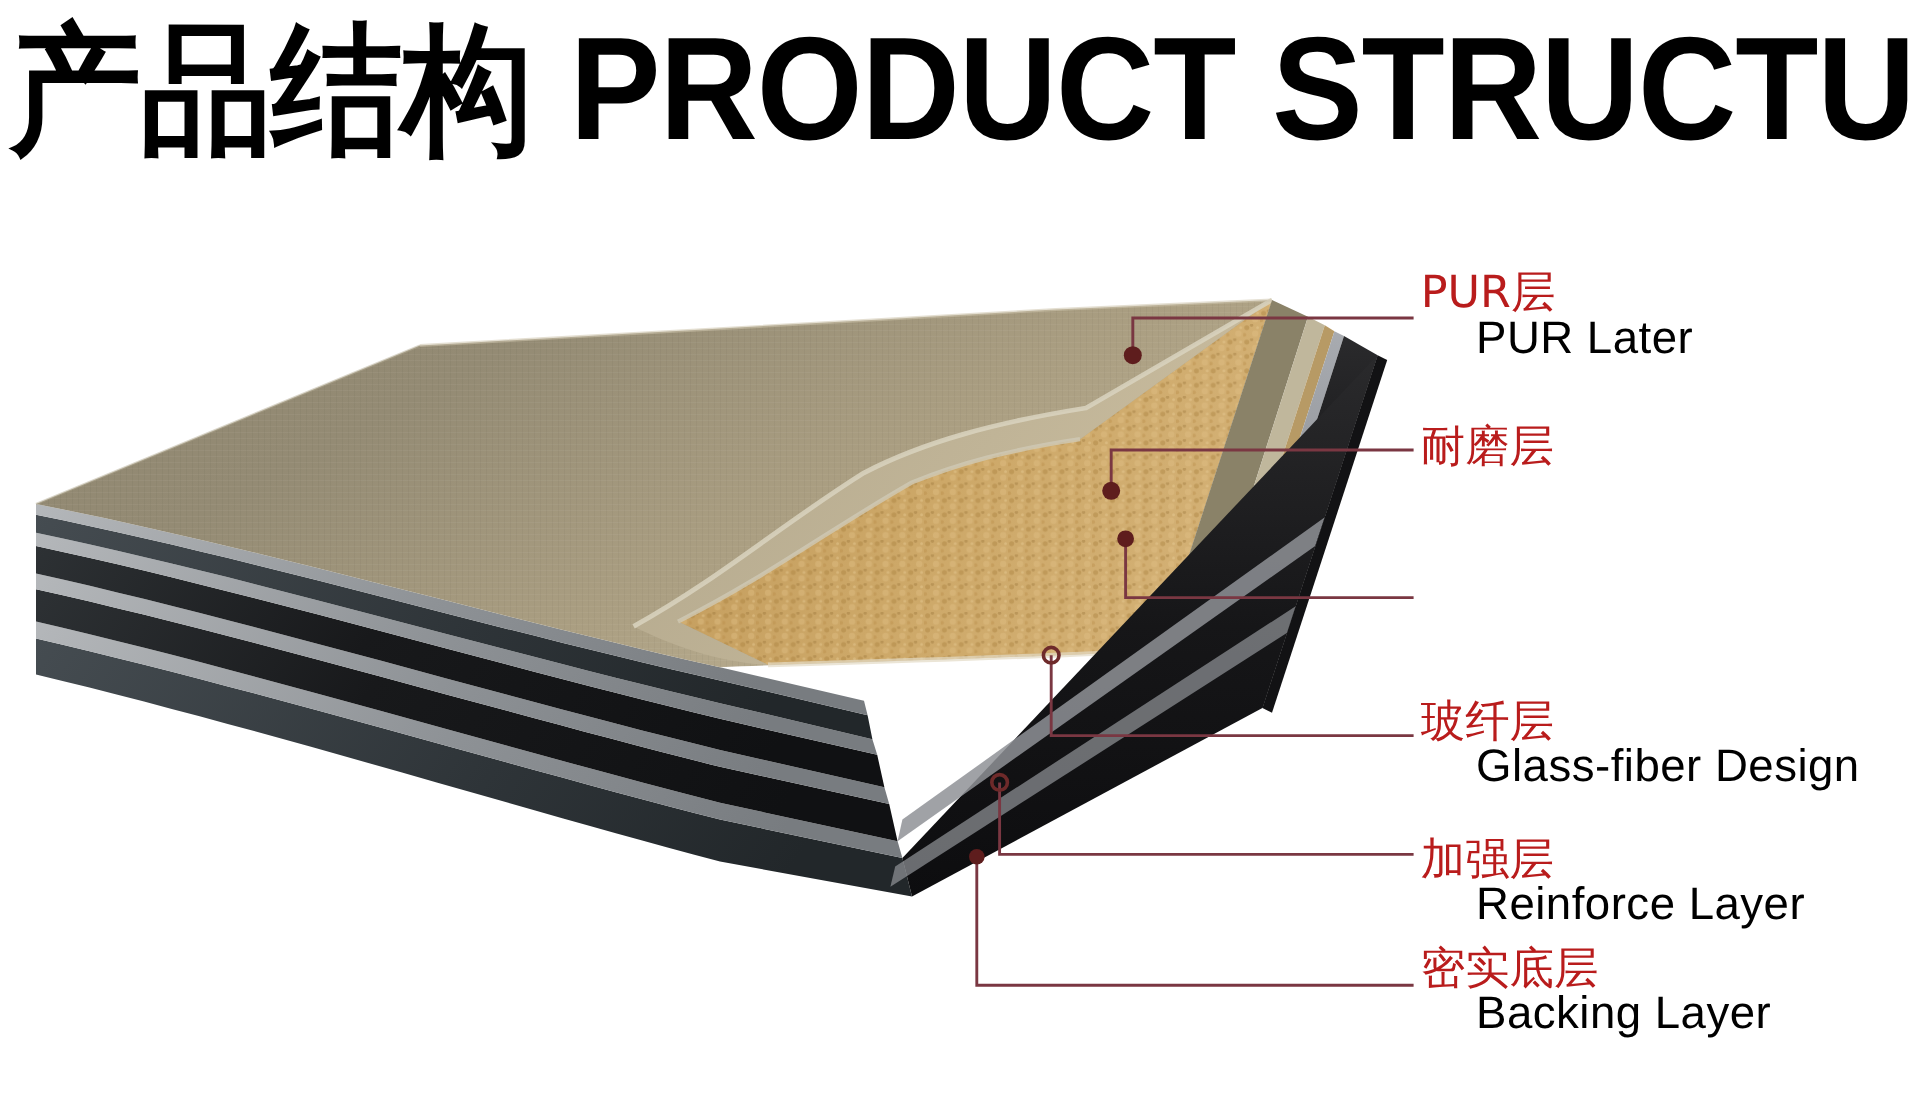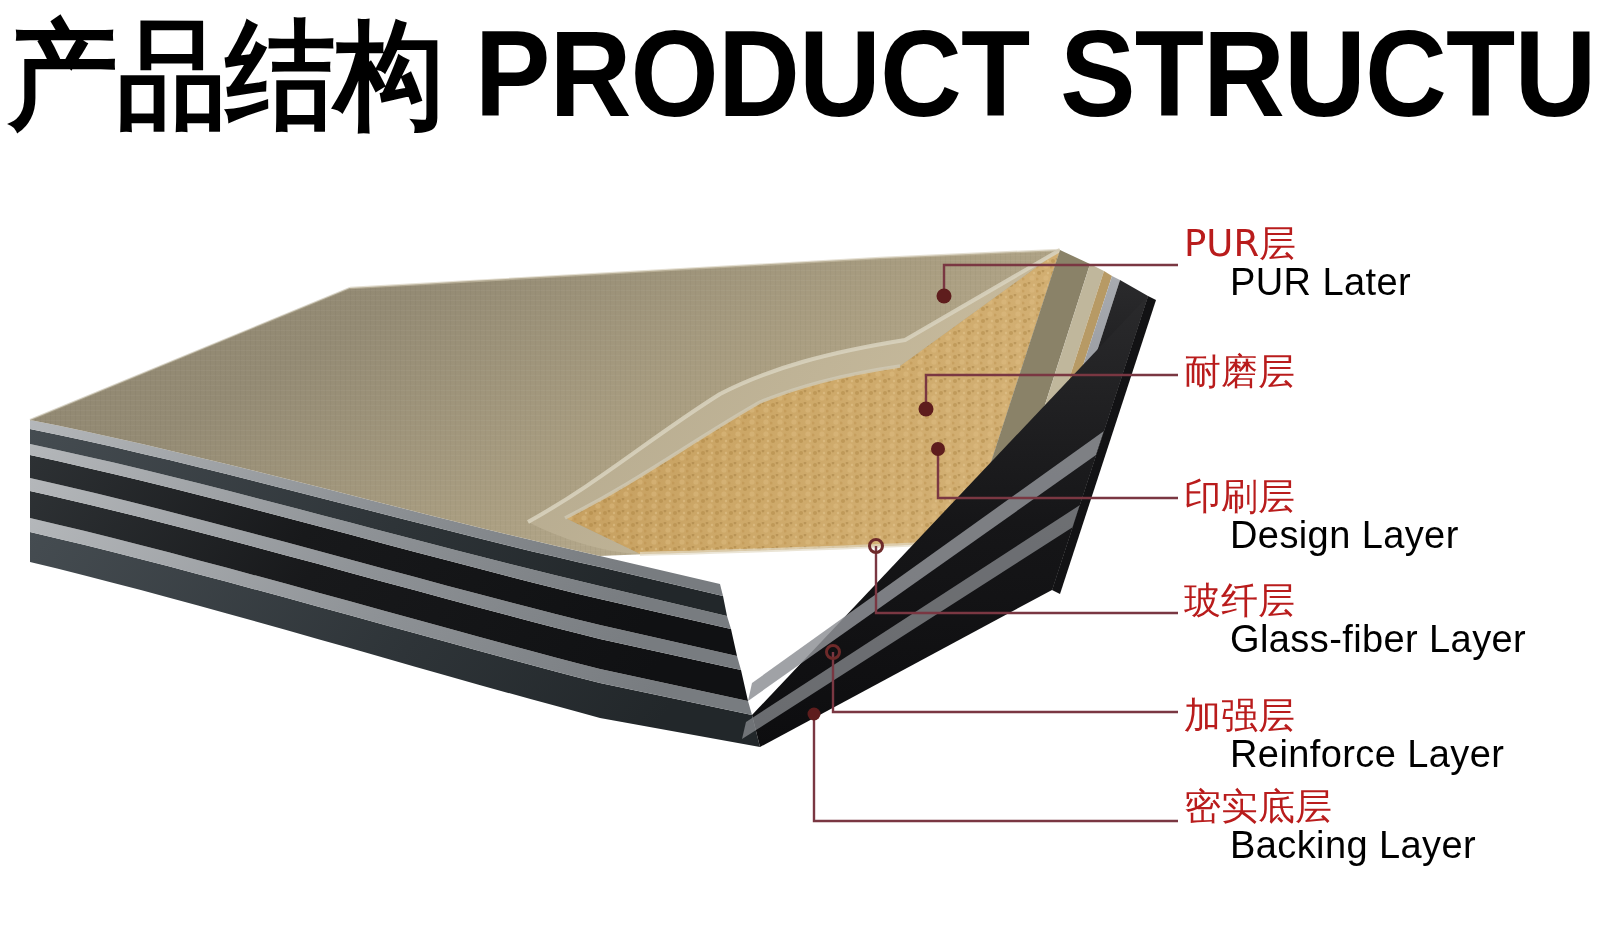--- a/index.html
+++ b/index.html
@@ -251,28 +251,24 @@
 
     <div class="label-group" style="top:35px">
       <span class="label-cn">PUR层</span>
       <span class="label-en">PUR Later</span>
     </div>
 
     <div class="label-group" style="top:163px">
       <span class="label-cn">耐磨层</span>
     </div>
 
-    <div class="label-group" style="top:288px">
-      <span class="label-cn">印刷层</span>
-      <span class="label-en">Design Layer</span>
-    </div>
 
     <div class="label-group" style="top:392px">
       <span class="label-cn">玻纤层</span>
-      <span class="label-en">Glass-fiber Layer</span>
+      <span class="label-en">Glass-fiber Design</span>
     </div>
 
     <div class="label-group" style="top:507px">
       <span class="label-cn">加强层</span>
       <span class="label-en">Reinforce Layer</span>
     </div>
 
     <div class="label-group" style="top:598px">
       <span class="label-cn">密实底层</span>
       <span class="label-en">Backing Layer</span>

